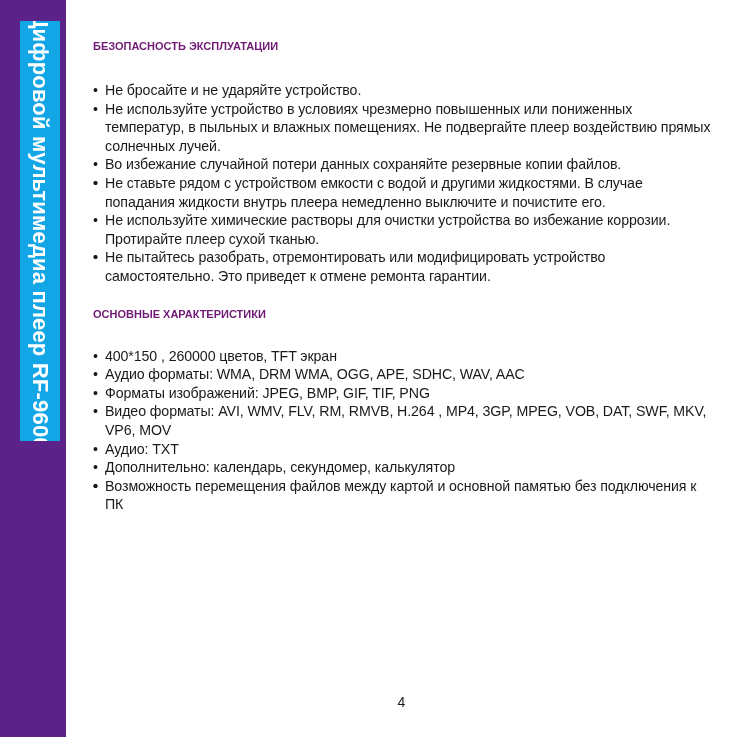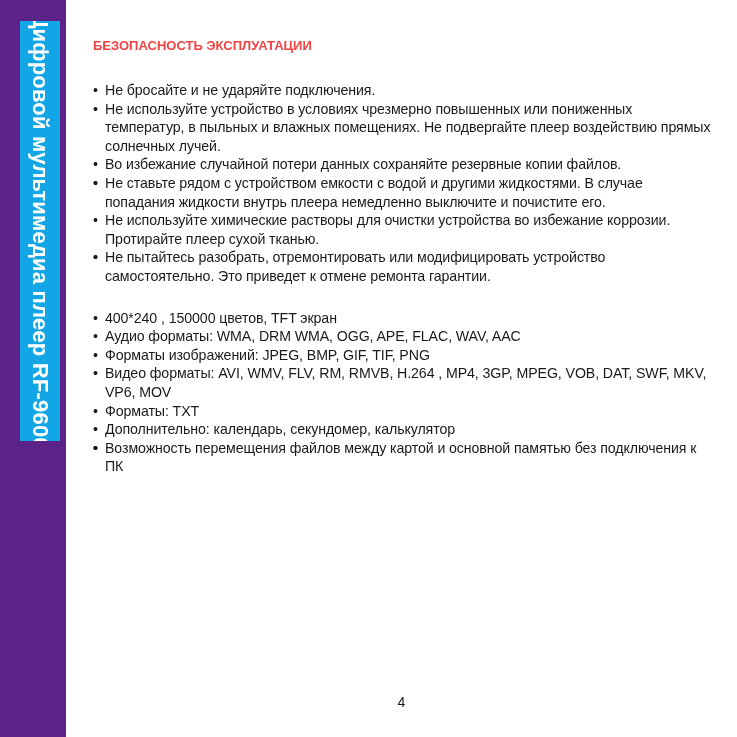--- a/index.html
+++ b/index.html
@@ -27,23 +27,23 @@
     font-family: "Liberation Sans", sans-serif;
     font-weight: bold;
     font-size: 22px;
     letter-spacing: 0.2px;
     transform-origin: center center;
   }
   .content {
     position: absolute; left: 93px; top: 36px; width: 620px;
   }
   .section-title {
-    color: #ef4444;
+    color: #701a75;
     font-weight: bold;
-    font-size: 13px;
+    font-size: 11px;
     margin: 0;
     line-height: 20px;
   }
   .list { list-style: none; padding: 0; margin: 0; }
   .list li {
     position: relative;
     padding-left: 12px;
     font-size: 14.2px;
     line-height: 18.6px;
     letter-spacing: -0.1px;
@@ -67,36 +67,37 @@
 
 <div class="sidebar">
   <div class="sidebar-band">
     <span>Цифровой мультимедиа плеер RF-9600</span>
   </div>
 </div>
 
 <div class="content">
   <h2 class="section-title">БЕЗОПАСНОСТЬ ЭКСПЛУАТАЦИИ</h2>
   <ul class="list list-safety">
-    <li><span class="bullet">•</span><span>Не бросайте и не ударяйте подключения.</span></li>
+    <li><span class="bullet">•</span><span>Не бросайте и не ударяйте устройство.</span></li>
     <li><span class="bullet">•</span><span>Не используйте устройство в условиях чрезмерно повышенных или пониженных температур, в пыльных и влажных помещениях. Не подвергайте плеер воздействию прямых солнечных лучей.</span></li>
     <li><span class="bullet">•</span><span>Во избежание случайной потери данных сохраняйте резервные копии файлов.</span></li>
     <li><span class="bullet">•</span></li>
     <li><span class="bullet">•</span><span>Не ставьте рядом с устройством емкости с водой и другими жидкостями. В случае попадания жидкости внутрь плеера немедленно выключите и почистите его.</span></li>
     <li><span class="bullet">•</span><span>Не используйте химические растворы для очистки устройства во избежание коррозии. Протирайте плеер сухой тканью.</span></li>
     <li><span class="bullet">•</span></li>
     <li><span class="bullet">•</span><span>Не пытайтесь разобрать, отремонтировать или модифицировать устройство самостоятельно. Это приведет к отмене ремонта гарантии.</span></li>
   </ul>
 
+  <h2 class="section-title title-specs">ОСНОВНЫЕ ХАРАКТЕРИСТИКИ</h2>
   <ul class="list list-specs">
-    <li><span class="bullet">•</span><span>400*240 , 150000 цветов, TFT экран</span></li>
-    <li><span class="bullet">•</span><span>Аудио форматы: WMA, DRM WMA, OGG, APE, FLAC, WAV, AAC</span></li>
+    <li><span class="bullet">•</span><span>400*150 , 260000 цветов, TFT экран</span></li>
+    <li><span class="bullet">•</span><span>Аудио форматы: WMA, DRM WMA, OGG, APE, SDHC, WAV, AAC</span></li>
     <li><span class="bullet">•</span><span>Форматы изображений: JPEG, BMP, GIF, TIF, PNG</span></li>
     <li><span class="bullet">•</span><span>Видео форматы: AVI, WMV, FLV, RM, RMVB, H.264 , MP4, 3GP, MPEG, VOB, DAT, SWF, MKV, VP6, MOV</span></li>
-    <li><span class="bullet">•</span><span>Форматы: TXT</span></li>
+    <li><span class="bullet">•</span><span>Аудио: TXT</span></li>
     <li><span class="bullet">•</span><span>Дополнительно: календарь, секундомер, калькулятор</span></li>
     <li><span class="bullet">•</span></li>
     <li><span class="bullet">•</span></li>
     <li><span class="bullet">•</span><span>Возможность перемещения файлов между картой и основной памятью без подключения к ПК</span></li>
   </ul>
 </div>
 
 <div class="page-number">4</div>
 
 </body></html>

